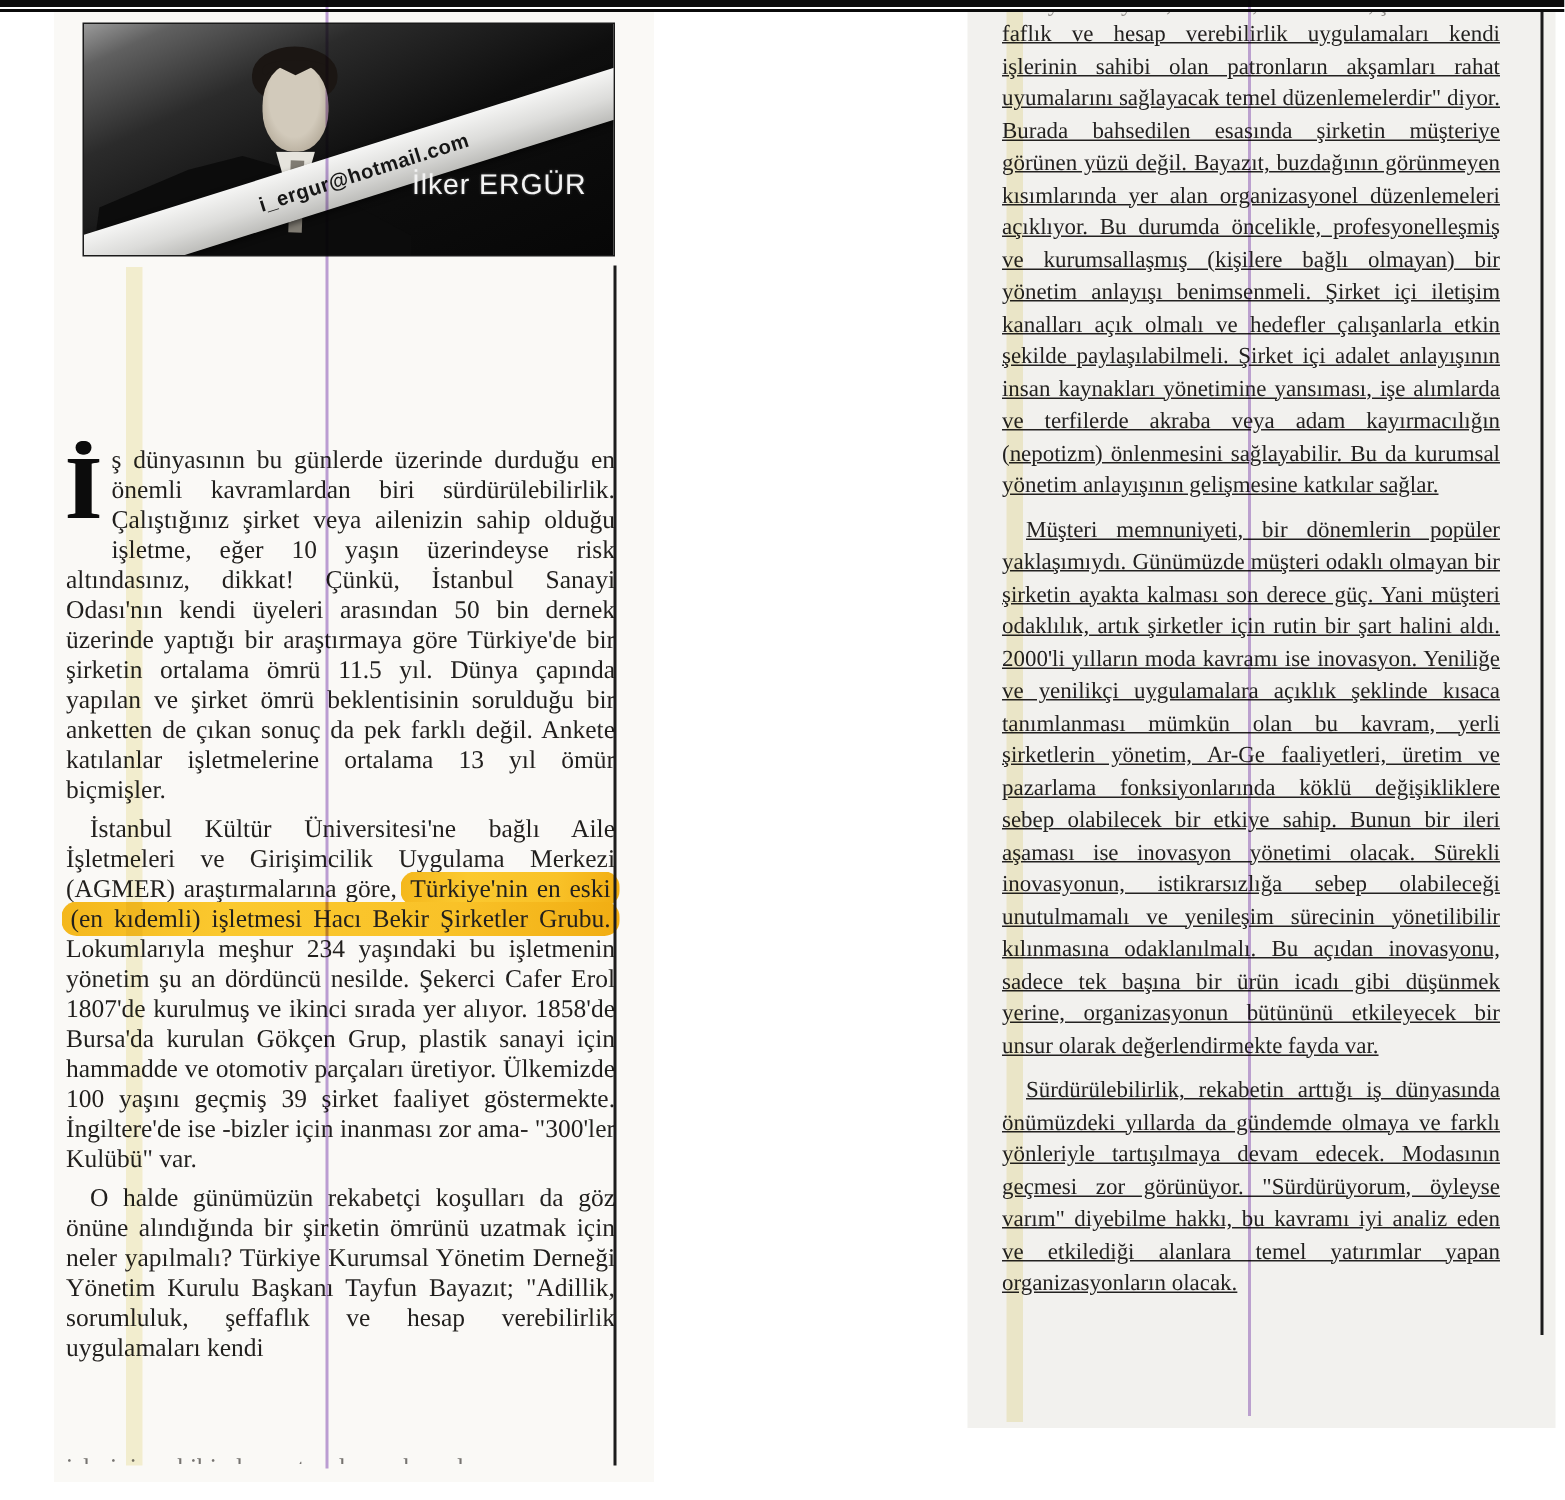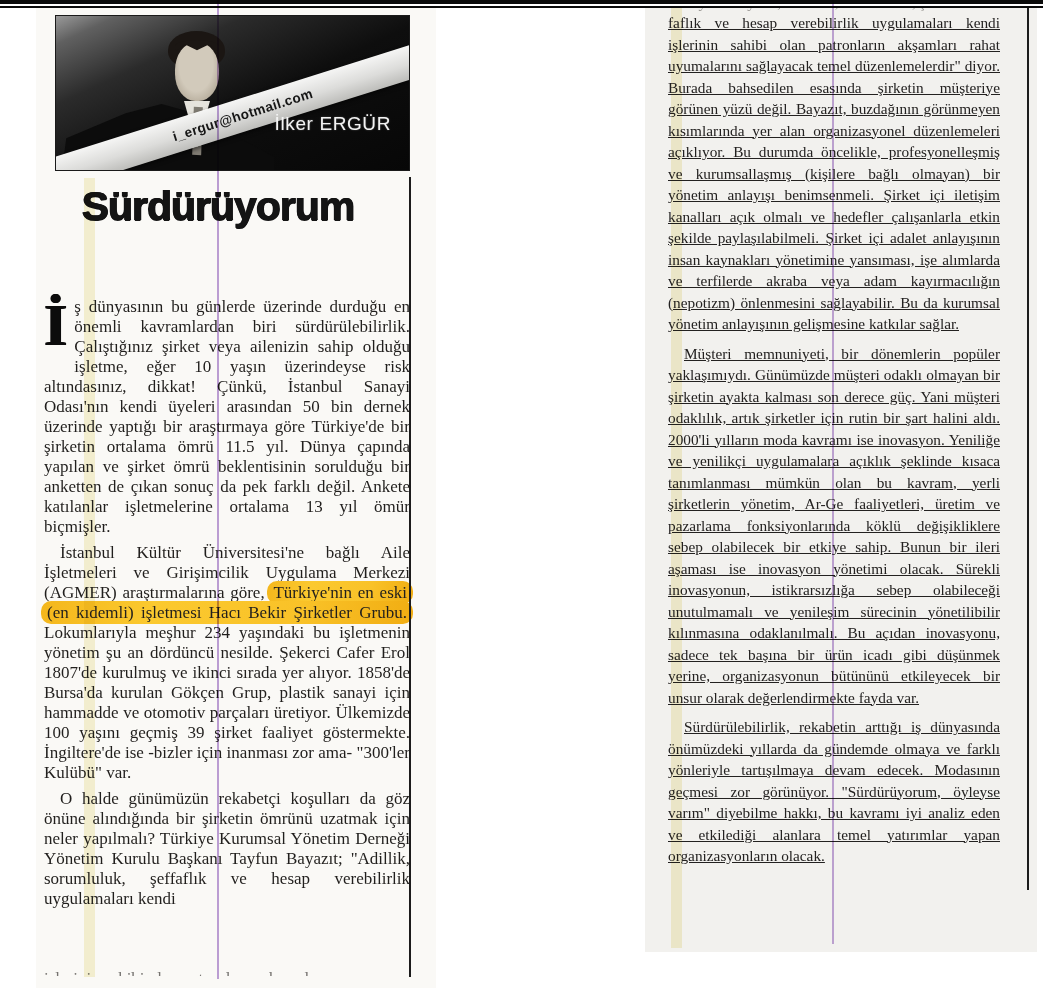--- a/index.html
+++ b/index.html
@@ -113,21 +113,20 @@
   <div class="p-hair"></div>
   <div class="p-face"></div>
   <div class="p-hairline"></div>
   <div class="banner">
     <span class="banner-text">i_ergur@hotmail.com</span>
   </div>
   <div class="author-name">İlker ERGÜR</div>
 </div>
 
 <div class="abs headline">
-  <div>Sürdürüyorum</div>
 </div>
 
 <div class="abs col col-left">
   <p>
     <span class="dropcap">İ</span><span>ş dünyasının bu günlerde üzerinde durduğu en önemli kavramlardan biri sürdürülebilirlik. Çalıştığınız şirket veya ailenizin sahip olduğu işletme, eğer 10 yaşın üzerindeyse risk altındasınız, dikkat! Çünkü, İstanbul Sanayi Odası'nın kendi üyeleri arasından 50 bin dernek üzerinde yaptığı bir araştırmaya göre Türkiye'de bir şirketin ortalama ömrü 11.5 yıl. Dünya çapında yapılan ve şirket ömrü beklentisinin sorulduğu bir anketten de çıkan sonuç da pek farklı değil. Ankete katılanlar işletmelerine ortalama 13 yıl ömür biçmişler.</span>
   </p>
   <p class="indent">
     <span>İstanbul Kültür Üniversitesi'ne bağlı Aile İşletmeleri ve Girişimcilik Uygulama Merkezi (AGMER) araştırmalarına göre, </span><span class="hl">Türkiye'nin en eski (en kıdemli) işletmesi Hacı Bekir Şirketler Grubu.</span><span> Lokumlarıyla meşhur 234 yaşındaki bu işletmenin yönetim şu an dördüncü nesilde. Şekerci Cafer Erol 1807'de kurulmuş ve ikinci sırada yer alıyor. 1858'de Bursa'da kurulan Gökçen Grup, plastik sanayi için hammadde ve otomotiv parçaları üretiyor. Ülkemizde 100 yaşını geçmiş 39 şirket faaliyet göstermekte. İngiltere'de ise -bizler için inanması zor ama- "300'ler Kulübü" var.</span>
   </p>
   <p class="indent">O halde günümüzün rekabetçi koşulları da göz önüne alındığında bir şirketin ömrünü uzatmak için neler yapılmalı? Türkiye Kurumsal Yönetim Derneği Yönetim Kurulu Başkanı Tayfun Bayazıt; "Adillik, sorumluluk, şeffaflık ve hesap verebilirlik uygulamaları kendi</p>

